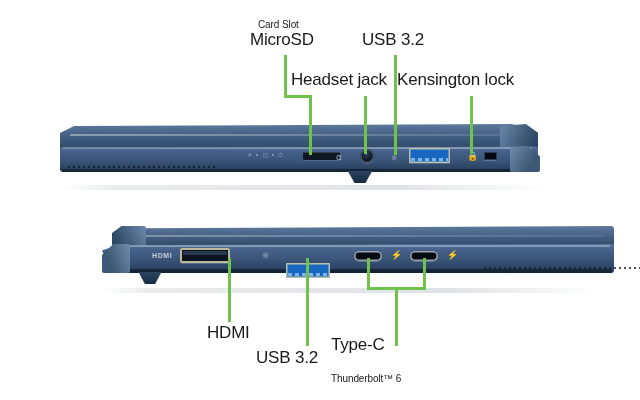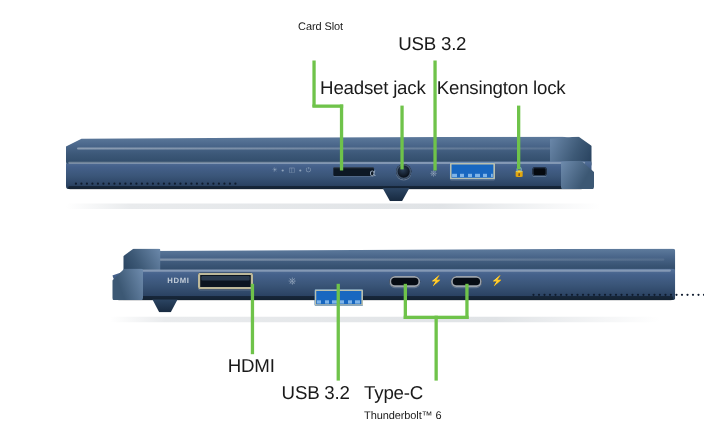--- a/index.html
+++ b/index.html
@@ -349,28 +349,29 @@
 
   <div class="leader leader-v" style="left:228px; top:258px; height:64px;"></div>
 
   <div class="leader leader-v" style="left:306px; top:258px; height:88px;"></div>
 
   <div class="leader leader-v" style="left:367px; top:258px; height:32px;"></div>
   <div class="leader leader-v" style="left:423px; top:258px; height:32px;"></div>
   <div class="leader leader-h" style="left:367px; top:287px; width:59px;"></div>
   <div class="leader leader-v" style="left:395px; top:287px; height:59px;"></div>
 
-  <div class="lbl lbl-sub" style="left:258px; top:20px;margin-left:13px;">Card Slot</div>
+  <div class="lbl lbl-sub" style="left:258px; top:20px;">Card Slot</div>
+  <div class="lbl lbl-main" style="left:250px; top:31px;">MicroSD</div>
 
   <div class="lbl lbl-main" style="left:362px; top:31px;">USB 3.2</div>
 
   <div class="lbl lbl-main" style="left:291px; top:71px;">Headset jack</div>
 
   <div class="lbl lbl-main" style="left:397px; top:71px;">Kensington lock</div>
 
   <div class="lbl lbl-main" style="left:207px; top:324px;">HDMI</div>
 
   <div class="lbl lbl-main" style="left:256px; top:349px;">USB 3.2</div>
 
-  <div class="lbl lbl-main" style="left:331px; top:349px;">Type-C</div>
+  <div class="lbl lbl-main" style="left:331px; top:336px;">Type-C</div>
   <div class="lbl lbl-sub" style="left:331px; top:374px;">Thunderbolt™ 6</div>
 
 </div>
 
 </body></html>

